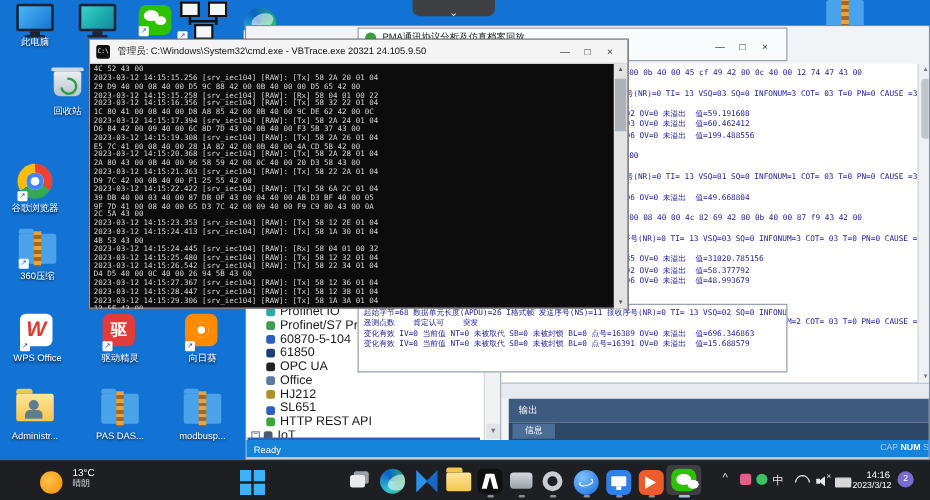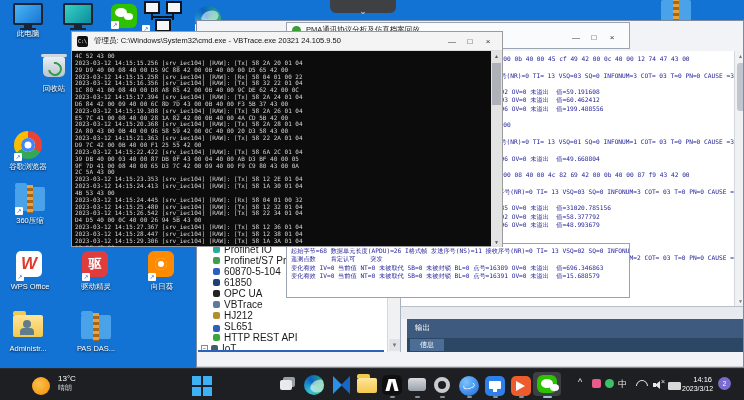--- a/index.html
+++ b/index.html
@@ -216,20 +216,28 @@
   <div class="dicon" style="left:2px;top:315px;">
     <div class="iconart" style="width:30px;height:28px;">
       <div class="folder">
         <div style="position:absolute;left:10px;top:5px;width:8px;height:8px;border-radius:50%;background:#607d8b;"></div>
         <div style="position:absolute;left:7px;top:13px;width:14px;height:7px;border-radius:4px 4px 0 0;background:#607d8b;"></div>
       </div>
     </div>
     <div class="dlabel">Administr...</div>
   </div>
 
+  <div class="dicon" style="left:136px;top:315px;">
+    <div class="iconart" style="width:30px;height:28px;">
+      <div class="zipfolder">
+          <div class="zipper"></div>
+        </div>
+    </div>
+    <div class="dlabel">modbusp...</div>
+  </div>
 
   <div class="dicon" style="left:200px;top:315px;">
     <div class="iconart" style="width:30px;height:28px;">
       <div class="folder"></div>
     </div>
     <div class="dlabel">PMA</div>
   </div>
 
   <div class="ab" style="left:330px;top:0;width:66px;height:13px;background:#3e4043;
     border-radius:0 0 6px 6px;text-align:center;z-index:5;">
@@ -295,21 +303,21 @@
           <div class="trow" style="top: 226px;">
           <span class="ticon" style="background: rgb(31, 63, 119);"></span>
           <span class="tlabel">61850</span>
         </div>
           <div class="trow" style="top: 237px;">
           <span class="ticon" style="background: rgb(34, 34, 34);"></span>
           <span class="tlabel">OPC UA</span>
         </div>
           <div class="trow" style="top: 248px;">
           <span class="ticon" style="background: rgb(91, 122, 158);"></span>
-          <span class="tlabel">VBTrace</span>
+          <span class="tlabel">Office</span>
         </div>
           <div class="trow" style="top: 259px;">
           <span class="ticon" style="background: rgb(176, 143, 46);"></span>
           <span class="tlabel">HJ212</span>
         </div>
           <div class="trow" style="top: 270px; align-items: flex-end;">
           <span class="ticon" style="background: rgb(43, 95, 192);"></span>
           <span class="tlabel">SL651</span>
         </div>
           <div class="trow" style="top: 281px;">
@@ -333,20 +341,28 @@
 
     <div class="ab" style="left:210px;top:298px;width:388px;height:19px;background:#3e5a7e;">
       <span style="position:absolute;left:8px;top:4px;color:#fff;font-size:7.5px;">输出</span>
       <span style="position:absolute;right:10px;top:4px;color:#cfd8e4;font-size:6px;">▼</span>
     </div>
     <div class="ab" style="left:210px;top:317px;width:338px;height:14px;background:#2c4766;">
       <span style="position:absolute;left:3px;top:1px;width:34px;height:12px;background:#4c6d96;
         color:#fff;font-size:7px;text-align:center;line-height:12px;">信息</span>
     </div>
 
+    <div class="ab" style="left:0;top:331px;width:548px;height:14px;background:#1583da;">
+      <span style="position:absolute;left:6px;top:3px;color:#fff;font-size:7.5px;">Ready</span>
+      <span style="position:absolute;right:-12px;top:3px;font-size:7px;white-space:nowrap;">
+        <span style="color:#a9cae8;">CAP</span>
+        <span style="color:#fff;font-weight:bold;">NUM</span>
+        <span style="color:#a9cae8;">SCRL</span>
+      </span>
+    </div>
     <div class="ab" style="left:0;top:345px;width:548px;height:3px;background:#cdd2d9;"></div>
 
     <div class="ab" style="left:537px;top:30px;width:11px;height:255px;background:#f0f1f3;
       border-left:1px solid #d4d7dc;box-sizing:border-box;">
       <div class="ab" style="left:1px;top:0;width:9px;height:10px;color:#777;font-size:5px;
         text-align:center;line-height:10px;">▲</div>
       <div class="ab" style="left:1.5px;top:12px;width:8px;height:48px;background:#c2c6cc;border-radius:3px;"></div>
       <div class="ab" style="left:1px;top:245px;width:9px;height:10px;color:#777;font-size:5px;
         text-align:center;line-height:10px;">▼</div>
     </div>

